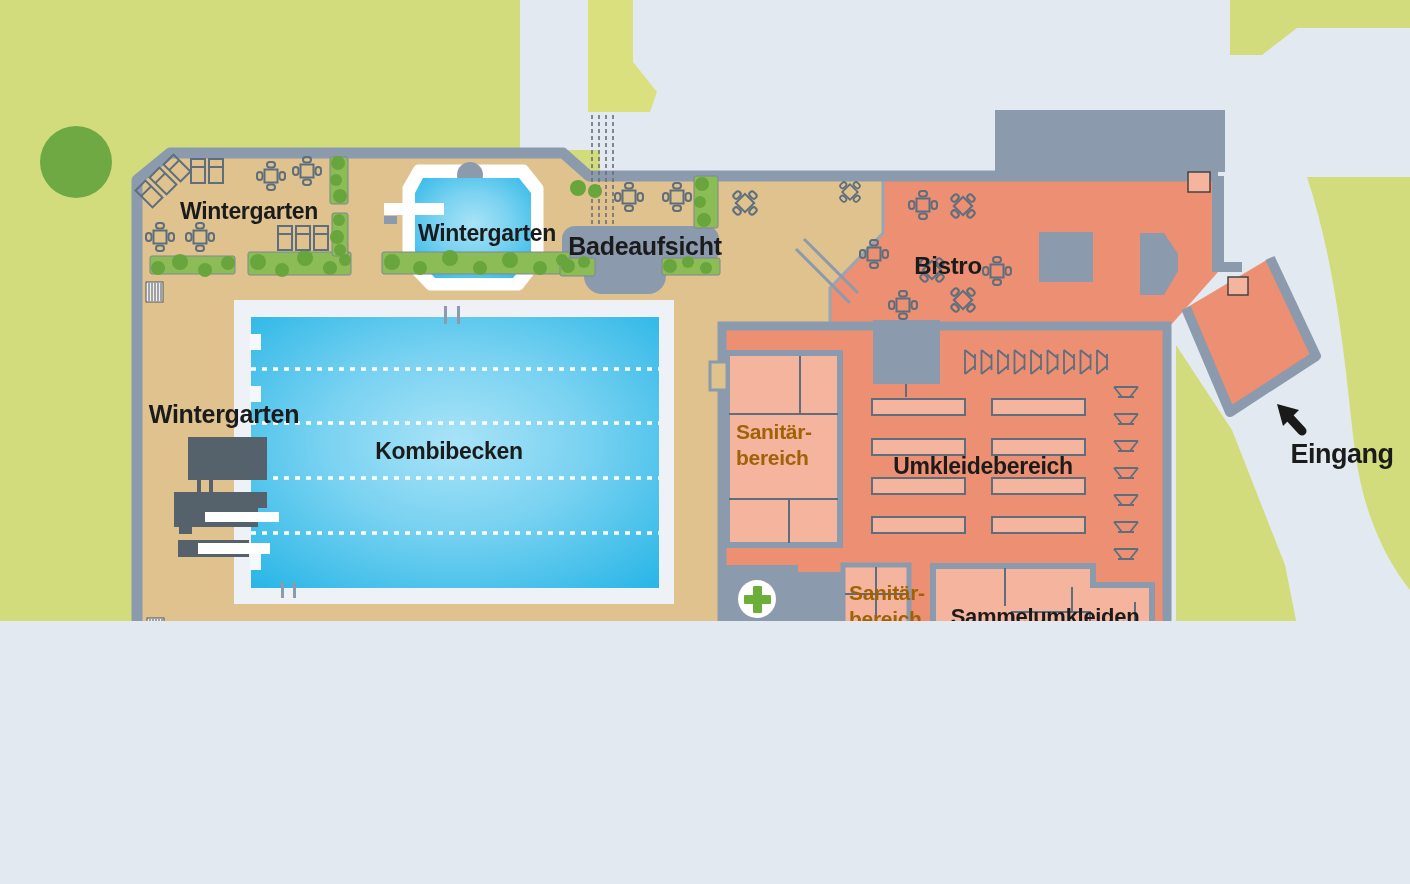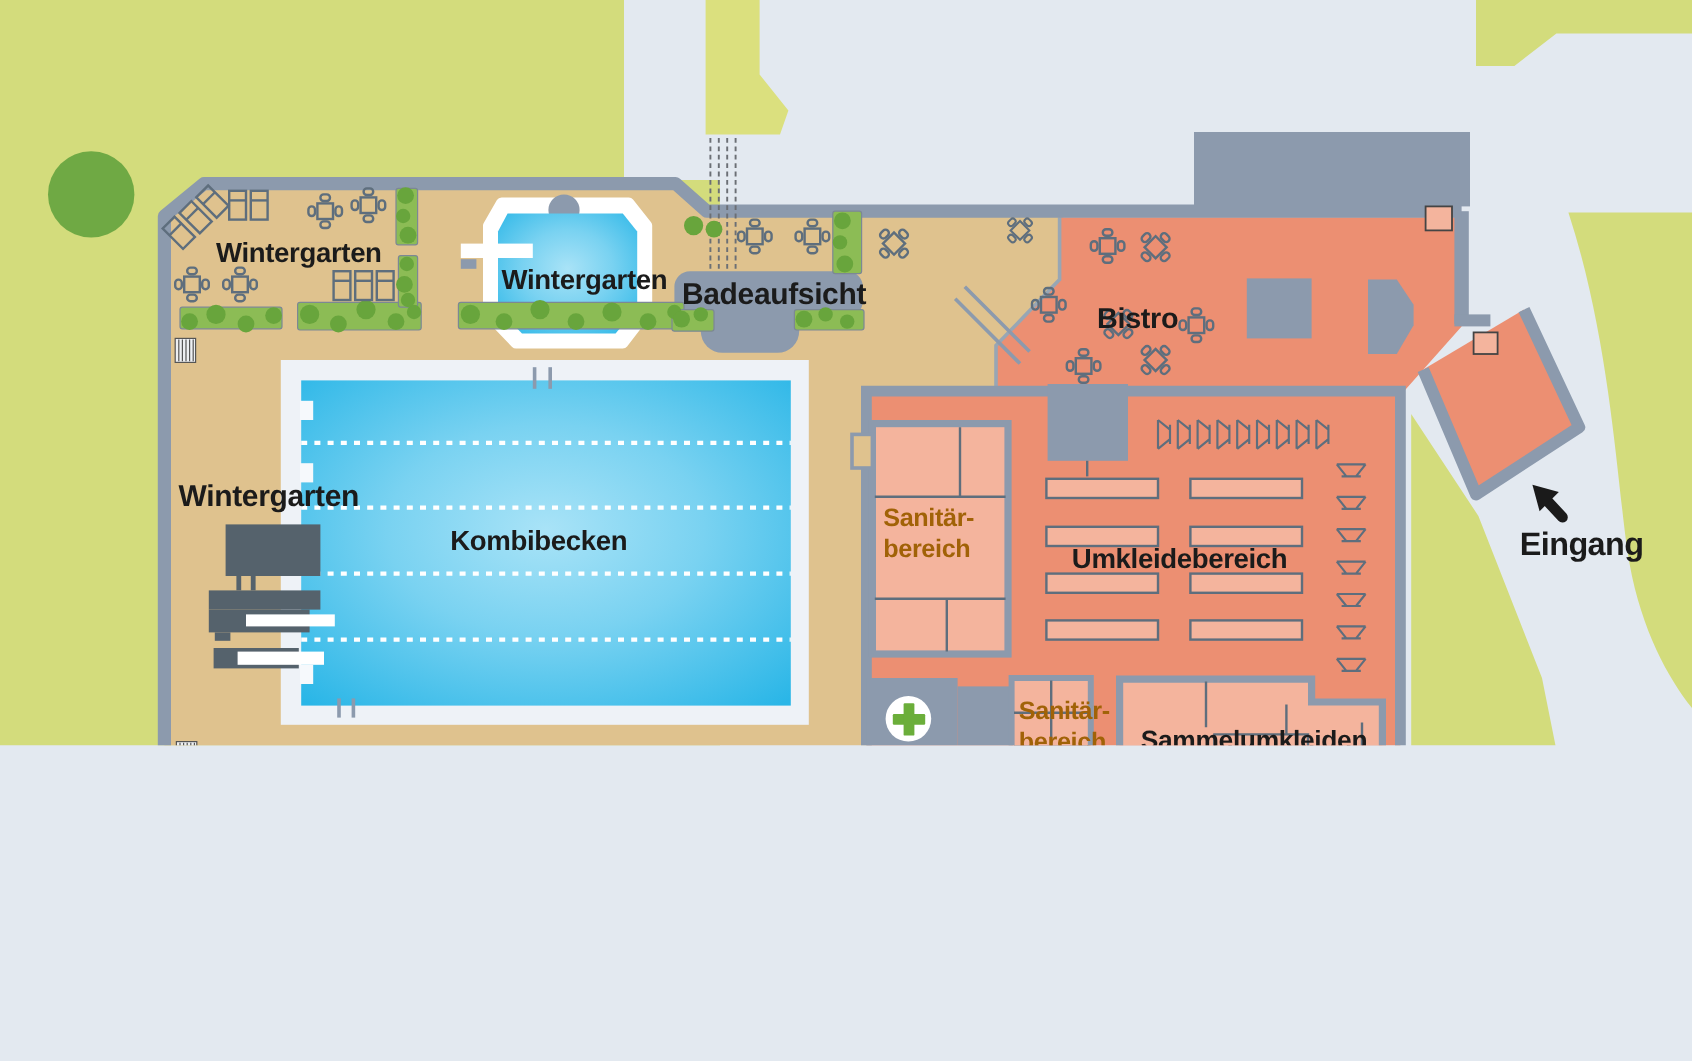--- a/index.html
+++ b/index.html
@@ -5,21 +5,21 @@
   html,body{margin:0;padding:0;background:#E3E9F0;}
   #stage{position:relative;width:1410px;height:621px;overflow:hidden;
          font-family:"Liberation Sans",sans-serif;}
   #mapsvg{position:absolute;left:0;top:0;}
   .lbl{position:absolute;font-weight:bold;color:#1b1b1b;white-space:nowrap;
        letter-spacing:-0.3px;transform:translate(-50%,-50%);
        font-family:"Liberation Sans",sans-serif;}
   .f23{font-size:23px;} .f21{font-size:25px;} .f24{font-size:24px;} .f22{font-size:22px;}
   .lbl2{position:absolute;font-weight:bold;color:#a16207;font-size:21px;
         line-height:26px;letter-spacing:-0.3px;white-space:nowrap;}
-  .eingang{font-size:27px;letter-spacing:-0.5px;}
+  .eingang{font-size:27px;letter-spacing:-0.5px;margin-left:24px;}
 </style>
 </head>
 <body>
 
 <div id="stage">
 <svg id="mapsvg" width="1410" height="884" viewBox="0 0 1410 884" xmlns="http://www.w3.org/2000/svg">
   <defs>
     <radialGradient id="pg" cx="50%" cy="46%" r="72%">
       <stop offset="0%" stop-color="#A9E3F7"></stop>
       <stop offset="45%" stop-color="#79D2F1"></stop>

